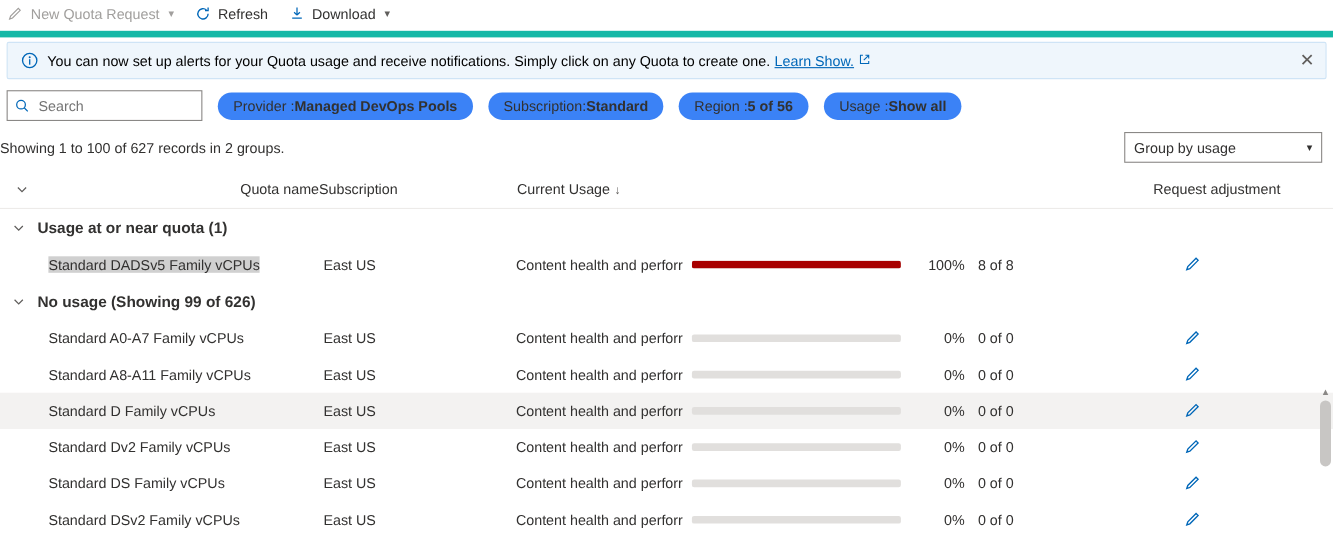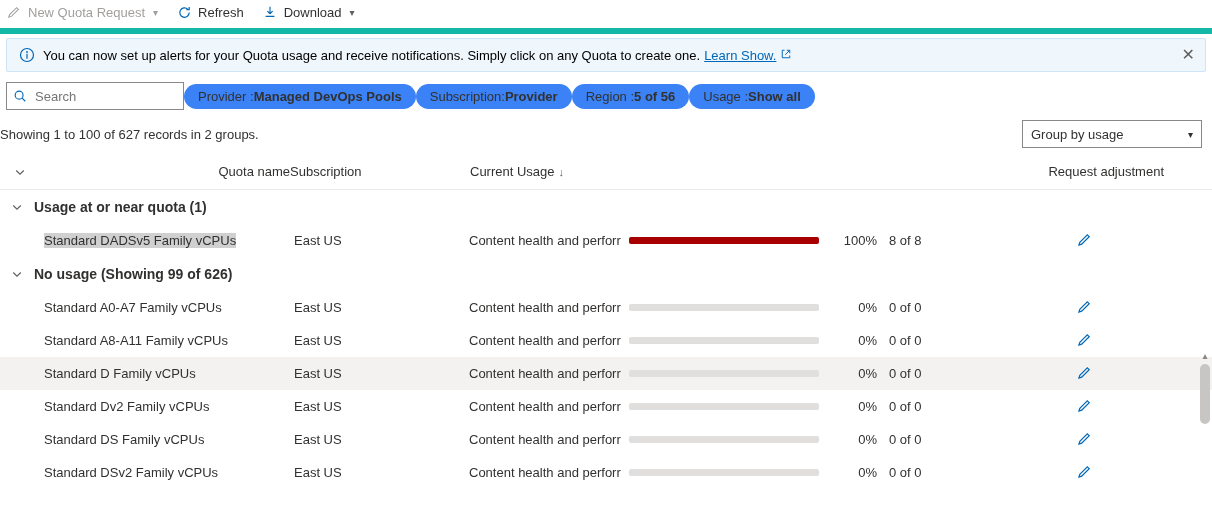--- a/index.html
+++ b/index.html
@@ -15,21 +15,21 @@
   .ic { display:inline-flex; width:16px; height:16px; align-items:center; justify-content:center; }
 
   
   .infobar { display:flex; align-items:center; background:#eff6fc; border:1px solid #cfe4f6; padding:8px 12px; margin:4px 6px 10px 6px; border-radius:2px; position:relative;}
   .infobar .msg { margin-left:8px; font-size:13px; color:#000000;}
   .learn { color:#0067b8; text-decoration:underline; cursor:pointer; margin-left:4px;}
   .ext-icon { color:#0067b8; margin-left:4px; }
   .infobar .close { position:absolute; right:10px; top:6px; color:#605e5c; cursor:pointer; font-size:16px;}
 
   
-  .filterrow { display:flex; align-items:center; padding:0 6px 10px 6px; }
+  .filterrow { display:flex; align-items:center; gap:14px; padding:0 6px 10px 6px; }
   .searchbox { display:flex; align-items:center; border:1px solid #8a8886; width:178px; height:28px; padding:0 6px; gap:6px; }
   .searchbox input { border:none; outline:none; font-size:13px; width:100%; color:#323130; background:transparent;}
   .pill { background:#3b82f6; border-radius:14px; padding:5px 14px; font-size:13px; color:#323130; display:inline-flex; align-items:center; }
   .pill b, .pill .bold { font-weight:600; }
 
   
   .midrow { display:flex; justify-content:space-between; align-items:center; padding:0 10px 6px 0; }
   .records { font-size:13px; color:#323130; padding-left:0;}
   .groupby { border:1px solid #8a8886; height:28px; width:180px; display:flex; align-items:center; justify-content:space-between; padding:0 8px; font-size:13px; cursor:pointer;}
   .groupby .chev { color:#323130; }
@@ -129,21 +129,21 @@
           </svg>
     </span>
     <input placeholder="Search" style="">
   </div>
   <span class="pill">
     <span>Provider : </span>
         <span class="bold">Managed DevOps Pools</span>
   </span>
   <span class="pill">
     <span>Subscription: </span>
-        <span class="bold">Provider</span>
+        <span class="bold">Standard</span>
   </span>
   <span class="pill">
     <span>Region : </span>
         <span class="bold">5 of 56</span>
   </span>
   <span class="pill">
     <span>Usage : </span>
         <span class="bold">Show all</span>
   </span>
 </div>

